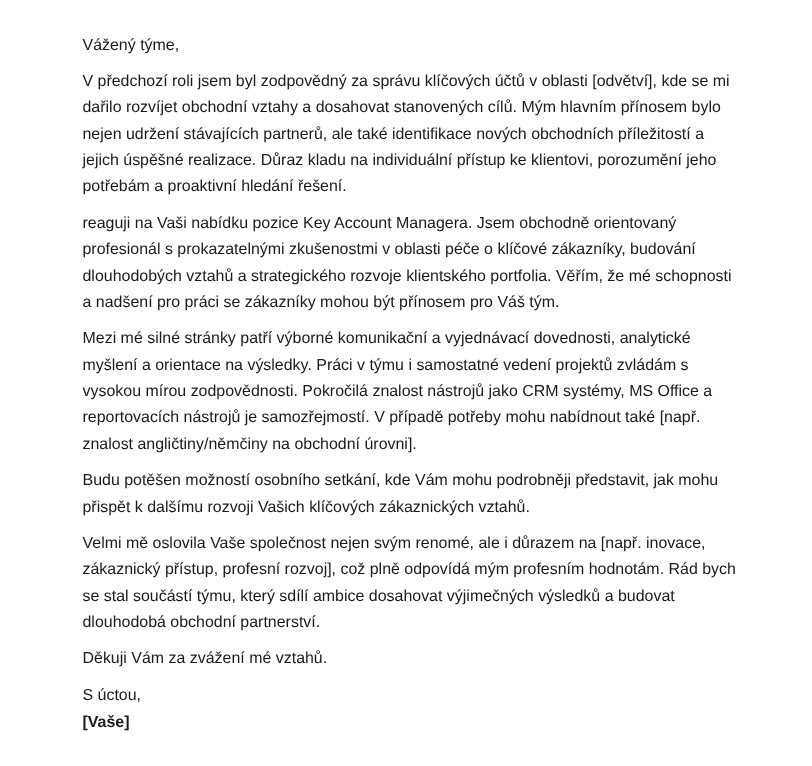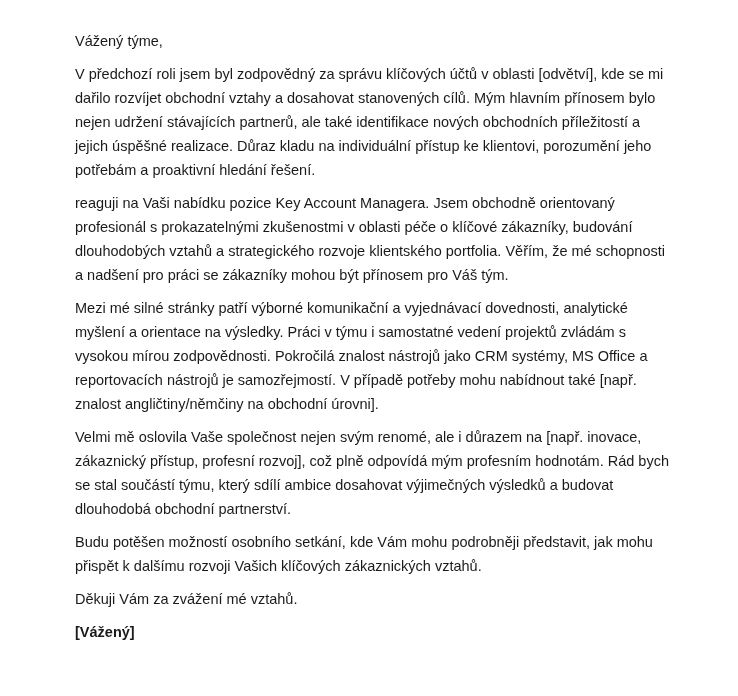--- a/index.html
+++ b/index.html
@@ -48,21 +48,22 @@
 potřebám a proaktivní hledání řešení.</p>
   <p class="para">reaguji na Vaši nabídku pozice Key Account Managera. Jsem obchodně orientovaný
 profesionál s prokazatelnými zkušenostmi v oblasti péče o klíčové zákazníky, budování
 dlouhodobých vztahů a strategického rozvoje klientského portfolia. Věřím, že mé schopnosti
 a nadšení pro práci se zákazníky mohou být přínosem pro Váš tým.</p>
   <p class="para">Mezi mé silné stránky patří výborné komunikační a vyjednávací dovednosti, analytické
 myšlení a orientace na výsledky. Práci v týmu i samostatné vedení projektů zvládám s
 vysokou mírou zodpovědnosti. Pokročilá znalost nástrojů jako CRM systémy, MS Office a
 reportovacích nástrojů je samozřejmostí. V případě potřeby mohu nabídnout také [např.
 znalost angličtiny/němčiny na obchodní úrovni].</p>
+  <p class="para">Budu potěšen možností osobního setkání, kde Vám mohu podrobněji představit, jak mohu
+přispět k dalšímu rozvoji Vašich klíčových zákaznických vztahů.</p>
   <p class="para">Velmi mě oslovila Vaše společnost nejen svým renomé, ale i důrazem na [např. inovace,
 zákaznický přístup, profesní rozvoj], což plně odpovídá mým profesním hodnotám. Rád bych
 se stal součástí týmu, který sdílí ambice dosahovat výjimečných výsledků a budovat
 dlouhodobá obchodní partnerství.</p>
-  <p class="para">Budu potěšen možností osobního setkání, kde Vám mohu podrobněji představit, jak mohu
-přispět k dalšímu rozvoji Vašich klíčových zákaznických vztahů.</p>
   <p class="para">Děkuji Vám za zvážení mé vztahů.</p>
-  <p class="para signature">[Vážený]</p>
+  <p class="para closing">S úctou,</p>
+  <p class="para signature">[Vaše]</p>
 </div>
 
 </body></html>

